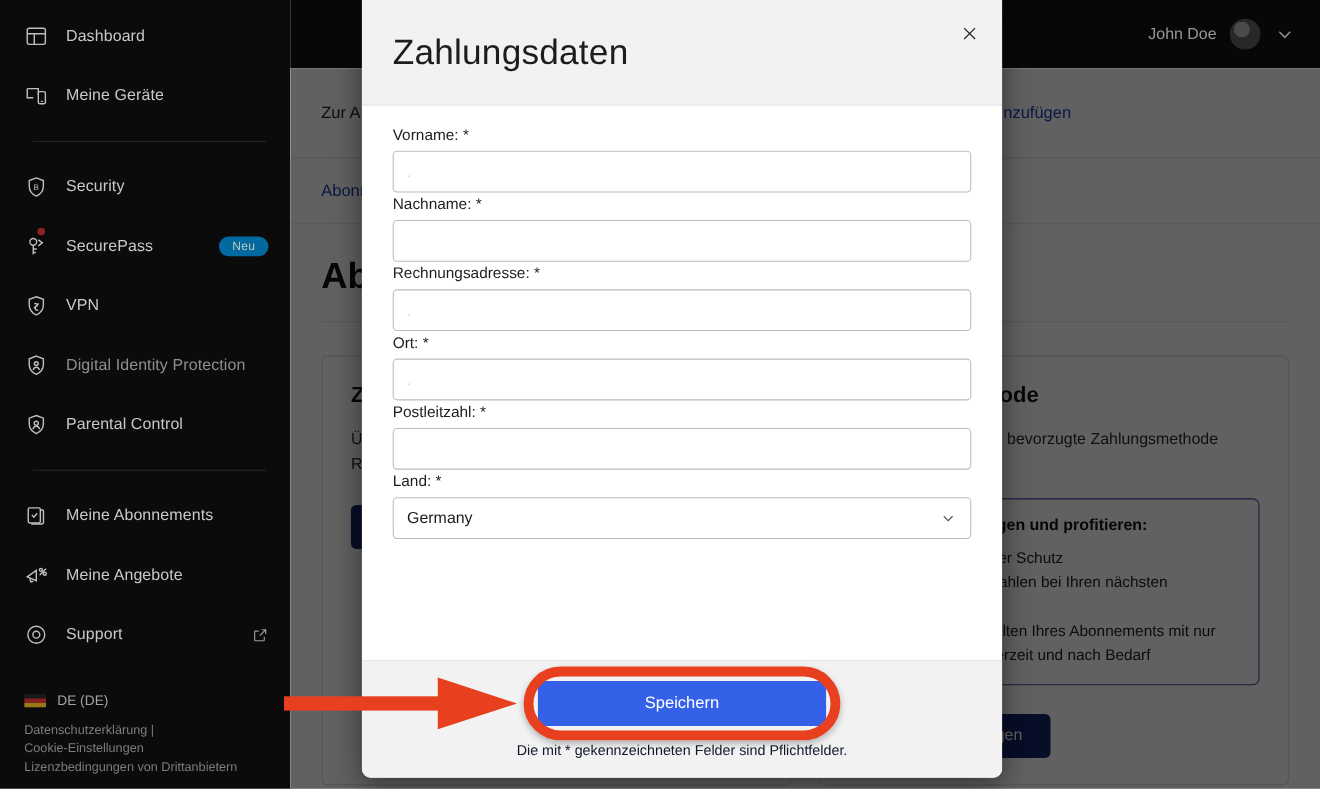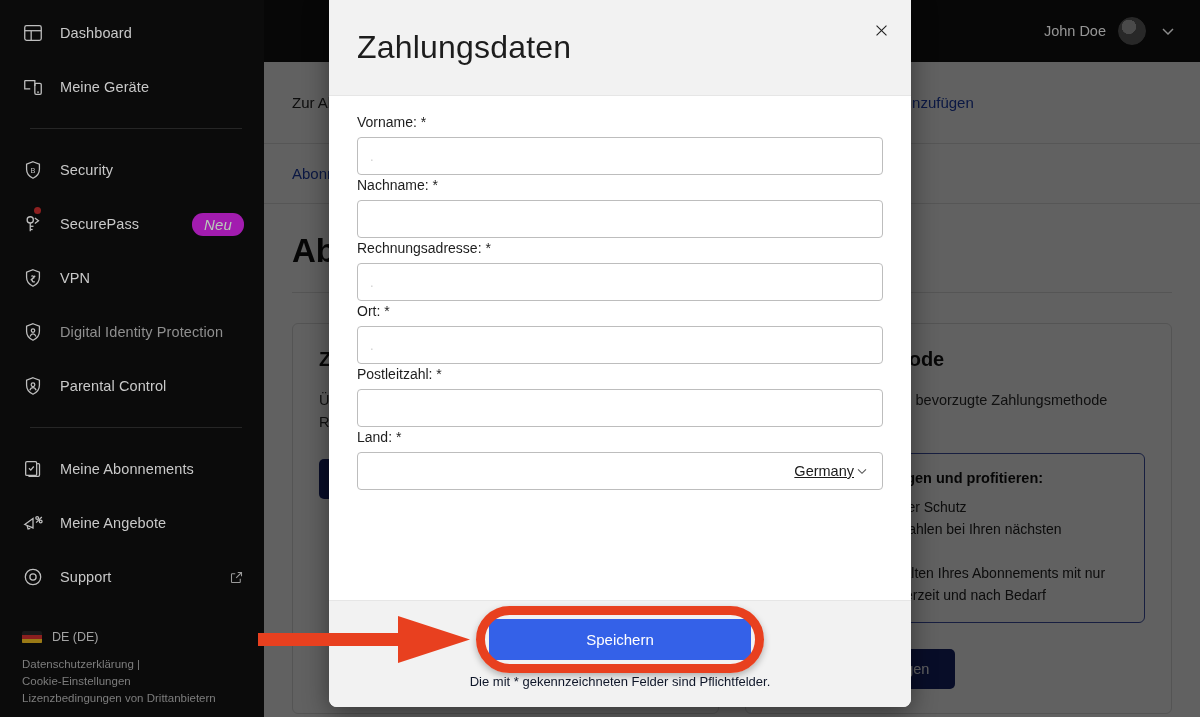--- a/index.html
+++ b/index.html
@@ -23,24 +23,23 @@
   .nav-item {
     display: flex; align-items: center; gap: 16px;
     height: 54px; padding: 0 20px 0 22px;
     font-size: 14.5px; color: #c9c9c9; position: relative;
   }
   .nav-item.dim { color: #8f8f8f; }
   .nav-icon { width: 22px; height: 22px; flex: 0 0 22px; position: relative; color: #bfbfbf; }
   .nav-icon svg { display: block; width: 22px; height: 22px; }
   .nav-label { flex: 1 1 auto; white-space: nowrap; letter-spacing: .1px; }
   .badge-neu {
-    background: #a21caf; color: #b9c9b9;
-    font-size: 15px; padding: 3px 12px; border-radius: 11px;
+    background: #0369a1; color: #b9c9b9;
+    font-size: 11px; padding: 3px 12px; border-radius: 11px;
     letter-spacing: .2px;
-    font-style: italic;
   }
   .ext-icon { width: 15px; height: 15px; color: #9a9a9a; }
   .ext-icon svg { width: 15px; height: 15px; display: block; }
   .nav-sep { height: 1px; background: #262626; margin: 14px 22px 14px 30px; }
   .dot-new {
     position: absolute; width: 7px; height: 7px; border-radius: 50%;
     background: #8d2020; left: 34px; top: 10px;
   }
   .locale {
     display: flex; align-items: center; gap: 10px;
@@ -142,21 +141,21 @@
   .field { margin-bottom: 2px; }
   .field:last-child { margin-bottom: 16px; }
   .field label { display: block; font-size: 14px; color: #1e1e1e; margin-bottom: 7px; }
   .field .ctl {
     width: 100%; height: 38px; border: 1px solid #bdbdbd; border-radius: 4px;
     background: #fff; font-size: 14.5px; color: #1b1b1b;
     padding: 0 12px; font-family: "Liberation Sans", sans-serif;
     display: flex; align-items: center;
   }
   .field .ctl .ph { color: #d0d0d0; font-size: 13px; }
-  .select-ctl { justify-content: flex-end; text-decoration: underline; }
+  .select-ctl { justify-content: space-between; }
   .select-ctl .chev { width: 16px; height: 16px; color: #555; }
   .select-ctl .chev svg { width: 16px; height: 16px; display: block; }
 
   .modal-foot {
     flex: 0 0 107px; background: #f2f2f2; border-top: 1px solid #e6e6e6;
     display: flex; flex-direction: column; align-items: center;
     justify-content: center; gap: 14px; position: relative;
   }
   .save-wrap { position: relative; }
   .save-btn {

